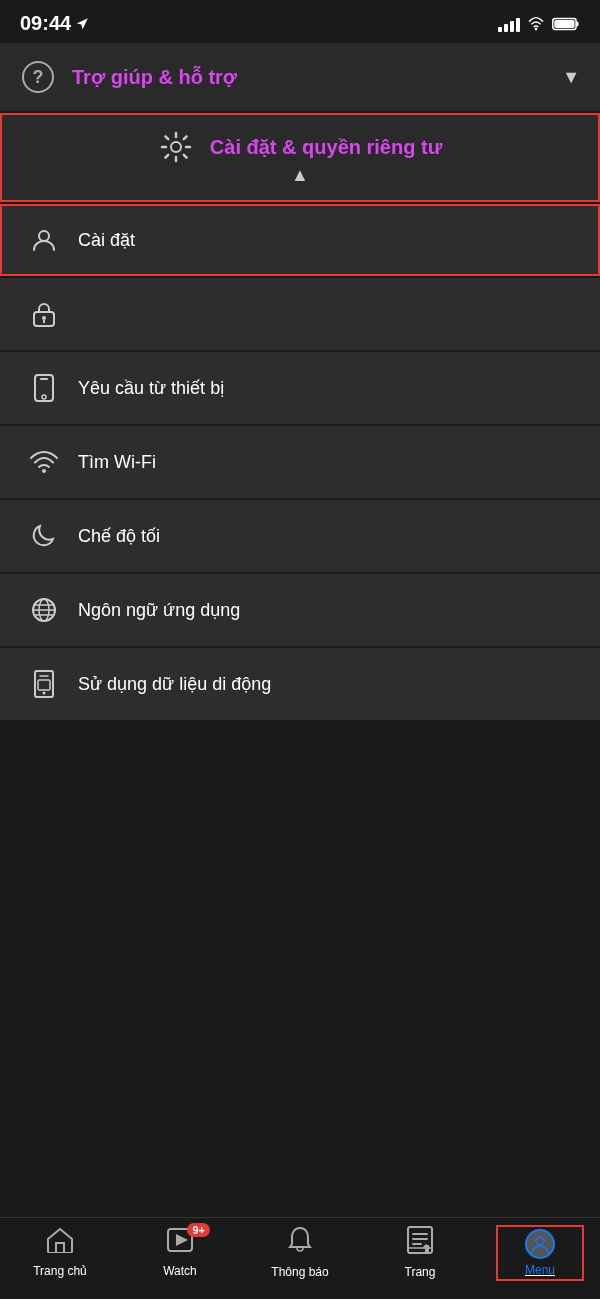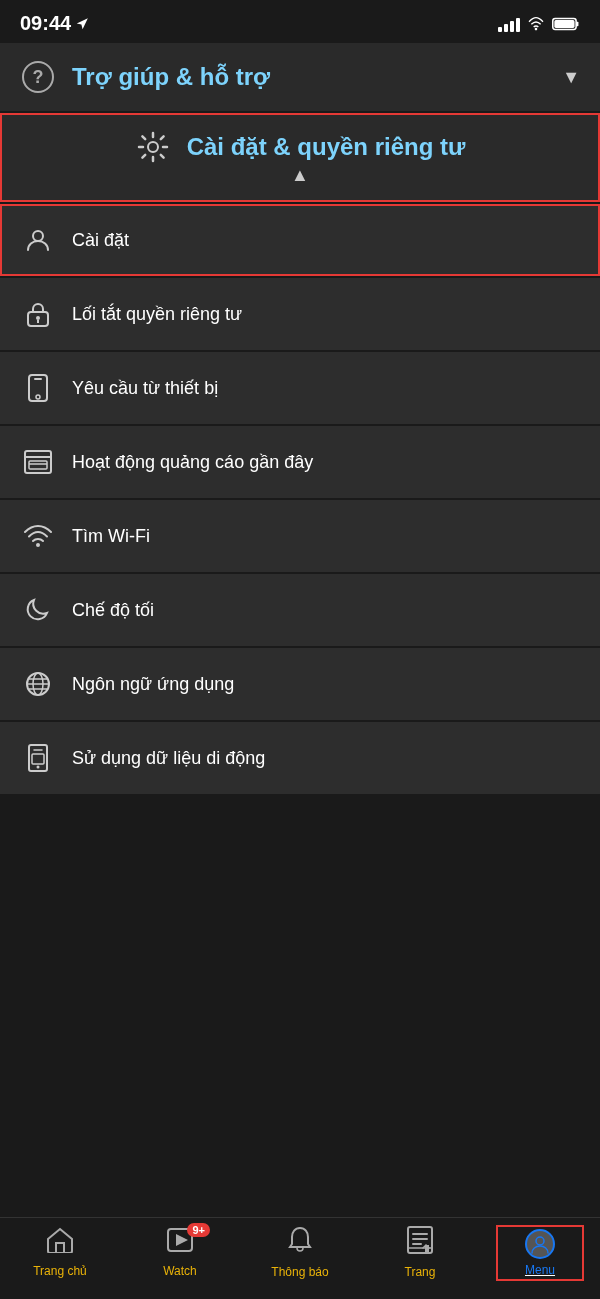--- a/index.html
+++ b/index.html
@@ -65,43 +65,43 @@
       outline: 2px solid #e53935;
       outline-offset: -2px;
       flex-direction: column;
     }
     .section-header-left {
       display: flex;
       align-items: center;
       gap: 16px;
     }
     .section-header-title {
-      font-size: 24px;
+      font-size: 20px;
       font-weight: 600;
-      color: #7dd3fc;
+      color: #d946ef;
     }
     .section-icon {
       width: 36px;
       height: 36px;
       display: flex;
       align-items: center;
       justify-content: center;
       font-size: 22px;
     }
     .chevron {
       font-size: 18px;
       color: #ccc;
     }
 
     
     .menu-item {
       display: flex;
       align-items: center;
       gap: 16px;
-      padding: 18px 20px;
+      padding: 18px 26px;
       background: #2d2d2d;
       margin-bottom: 2px;
       cursor: pointer;
     }
     .menu-item.highlighted {
       outline: 2px solid #e53935;
       outline-offset: -2px;
     }
     .menu-item-icon {
       width: 36px;
@@ -139,21 +139,21 @@
       cursor: pointer;
       min-width: 80px;
       position: relative;
     }
     .nav-item-icon {
       font-size: 26px;
       color: #aaa;
     }
     .nav-item-label {
       font-size: 12px;
-      color: #eab308;
+      color: #ffffff;
     }
     .nav-item-label.active {
       color: #1877f2;
     }
     .nav-badge {
       position: absolute;
       top: -4px;
       right: 10px;
       background: #e53935;
       color: #fff;
@@ -250,46 +250,34 @@
 
   <div class="menu-item">
     <div class="menu-item-icon">
       <svg width="26" height="28" viewBox="0 0 26 28" fill="none">
         <rect x="3" y="12" width="20" height="14" rx="3" stroke="#ccc" stroke-width="2"></rect>
         <path d="M8 12V9a5 5 0 0 1 10 0v3" stroke="#ccc" stroke-width="2"></path>
         <circle cx="13" cy="18" r="2" fill="#ccc"></circle>
         <line x1="13" y1="20" x2="13" y2="23" stroke="#ccc" stroke-width="2"></line>
       </svg>
     </div>
-    <span class="menu-item-text">Lối tắt quyền riêng tư</span>
   </div>
 
 
   <div class="menu-item">
     <div class="menu-item-icon">
       <svg width="24" height="28" viewBox="0 0 24 28" fill="none">
         <rect x="3" y="1" width="18" height="26" rx="3" stroke="#ccc" stroke-width="2"></rect>
         <line x1="9" y1="5" x2="15" y2="5" stroke="#ccc" stroke-width="2" stroke-linecap="round"></line>
         <circle cx="12" cy="23" r="2" stroke="#ccc" stroke-width="1.5"></circle>
       </svg>
     </div>
     <span class="menu-item-text">Yêu cầu từ thiết bị</span>
   </div>
 
-  <div class="menu-item">
-    <div class="menu-item-icon">
-      <svg width="28" height="24" viewBox="0 0 28 24" fill="none">
-        <rect x="1" y="1" width="26" height="22" rx="2" stroke="#ccc" stroke-width="2"></rect>
-        <line x1="1" y1="7" x2="27" y2="7" stroke="#ccc" stroke-width="2"></line>
-        <rect x="5" y="11" width="18" height="8" rx="1" stroke="#ccc" stroke-width="1.5"></rect>
-        <line x1="5" y1="14" x2="23" y2="14" stroke="#ccc" stroke-width="1.5"></line>
-      </svg>
-    </div>
-    <span class="menu-item-text">Hoạt động quảng cáo gần đây</span>
-  </div>
 
   <div class="menu-item">
     <div class="menu-item-icon">
       <svg width="28" height="24" viewBox="0 0 28 24" fill="none">
         <path d="M1 8C5.5 3.5 9.5 2 14 2s8.5 1.5 13 6" stroke="#ccc" stroke-width="2" stroke-linecap="round"></path>
         <path d="M5 12.5C8 9.5 11 8 14 8s6 1.5 9 4.5" stroke="#ccc" stroke-width="2" stroke-linecap="round"></path>
         <path d="M9 17c1.5-1.5 3-2 5-2s3.5.5 5 2" stroke="#ccc" stroke-width="2" stroke-linecap="round"></path>
         <circle cx="14" cy="21" r="2" fill="#ccc"></circle>
       </svg>
     </div>

